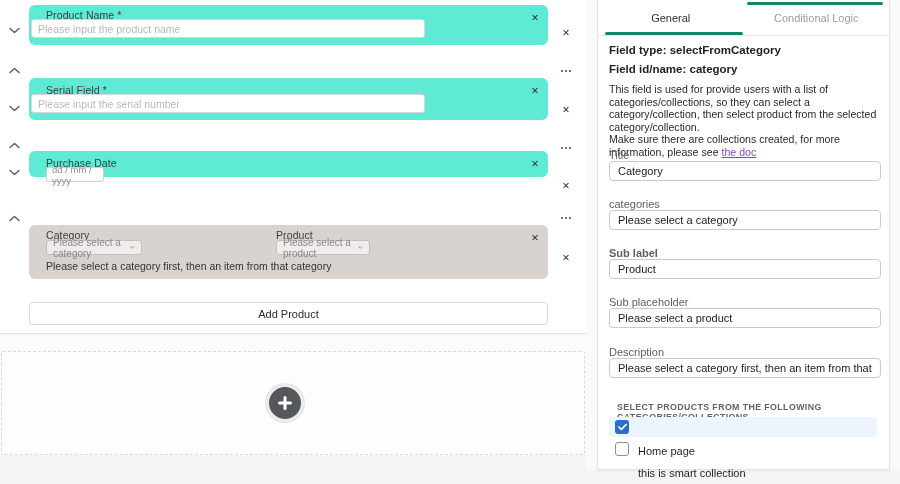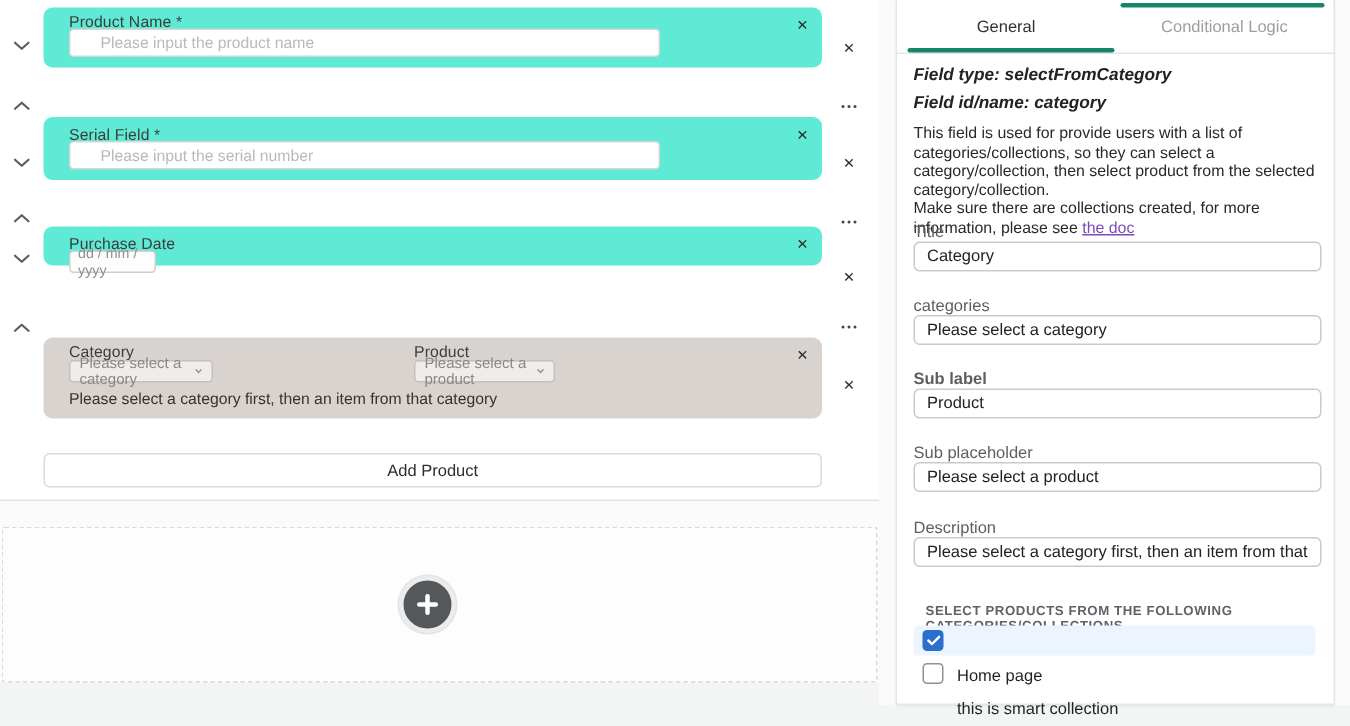--- a/index.html
+++ b/index.html
@@ -9,22 +9,22 @@
 
   
   .editor-bg      { position:absolute; left:0; top:0; width:586px; height:334px; background:#ffffff; border-bottom:1px solid #e2e2e2; }
   .editor-footer  { position:absolute; left:0; top:335px; width:586px; height:120px; background:#fbfbfb; }
   .strip-left     { position:absolute; left:0; top:455px; width:586px; height:29px; background:#f3f4f4; }
   .strip-right    { position:absolute; left:586px; top:470px; width:314px; height:14px; background:#f3f4f4; }
 
   .blk { position:absolute; left:29px; width:519px; background:#5eead4; border-radius:6px; }
   .blk.selected { background:#d9d3d0; }
   .blk-label { position:absolute; left:17px; font-size:10.5px; font-weight:500; color:#3d3d3d; letter-spacing:.1px; }
-  .blk-input { position:absolute; left:17px; width:394px; height:19px; background:#fff; border:1px solid #d6d6d6;
-               border-radius:3px; font-family:"Liberation Sans",sans-serif; font-size:10.5px; color:#444; padding:0 20px; outline:none; }
+  .blk-input { position:absolute; left:2px; width:394px; height:19px; background:#fff; border:1px solid #d6d6d6;
+               border-radius:3px; font-family:"Liberation Sans",sans-serif; font-size:10.5px; color:#444; padding:0 6px; outline:none; }
   .blk-input::placeholder { color:#b9b9b9; }
   .date-box { position:absolute; left:17px; width:58px; height:15px; background:#fdfdfd; border:1px solid #cfcfcf;
               border-radius:3px; display:flex; align-items:center; padding:0 5px; font-size:9.5px; color:#8f8f8f; }
   .sel-box { position:absolute; height:15px; background:#efedec; border:1px solid #c5c0bd; border-radius:3px;
              display:flex; align-items:center; gap:5px; padding:0 6px; font-size:10px; color:#8c8783; cursor:pointer; }
   .blk-desc { position:absolute; left:17px; font-size:10.5px; color:#36322f; }
 
   .chev { position:absolute; width:16px; height:12px; display:flex; align-items:center; justify-content:center; cursor:pointer; }
   .xbtn { position:absolute; width:14px; height:14px; display:flex; align-items:center; justify-content:center;
           cursor:pointer; font-size:9.5px; color:#2f2f2f; }
@@ -43,21 +43,21 @@
   
   .panel { position:absolute; left:597px; top:0; width:293px; height:470px; background:#fff;
            border:1px solid #e3e5e6; border-top:none; box-shadow:0 1px 2px rgba(0,0,0,.05); }
   .panel-topline { position:absolute; left:149px; top:2px; width:136px; height:3px; background:var(--green); border-radius:2px; }
   .tabbar { position:absolute; left:0; top:0; width:100%; height:36px; border-bottom:1px solid #e3e5e6; display:flex; }
   .tab { width:50%; display:flex; align-items:center; justify-content:center; font-size:11px; cursor:pointer; }
   .tab.active   { color:#2f3133; }
   .tab.inactive { color:#9a9ea3; }
   .tab-underline { position:absolute; left:7px; top:32px; width:138px; height:3px; background:var(--green); border-radius:2px; }
 
-  .bold-line { position:absolute; left:11px; font-size:11.5px; font-weight:bold; color:#202223;font-style:italic; }
+  .bold-line { position:absolute; left:11px; font-size:11.5px; font-weight:bold; color:#202223; }
   .panel-desc { position:absolute; left:11px; top:83px; width:274px; font-size:10.6px; line-height:12.6px; color:#28292b; }
   .panel-desc a { color:#7e4bbd; text-decoration:underline; cursor:pointer; }
 
   .fgroup-label { position:absolute; left:11px; font-size:11px; color:#5c5f62; }
   .fgroup-input { position:absolute; left:11px; width:272px; height:20px; border:1px solid #c8cbce; border-radius:4px;
                   background:#fff; font-family:"Liberation Sans",sans-serif; font-size:11px; color:#202223; padding:0 8px; outline:none; }
 
   .coll-header { position:absolute; left:19px; top:402px; font-size:8.8px; font-weight:bold; letter-spacing:.4px; color:#5f6368; }
   .coll-row { position:absolute; left:11px; width:268px; height:20px; display:flex; align-items:center; gap:9px;
               padding-left:6px; border-radius:3px; cursor:pointer; }

